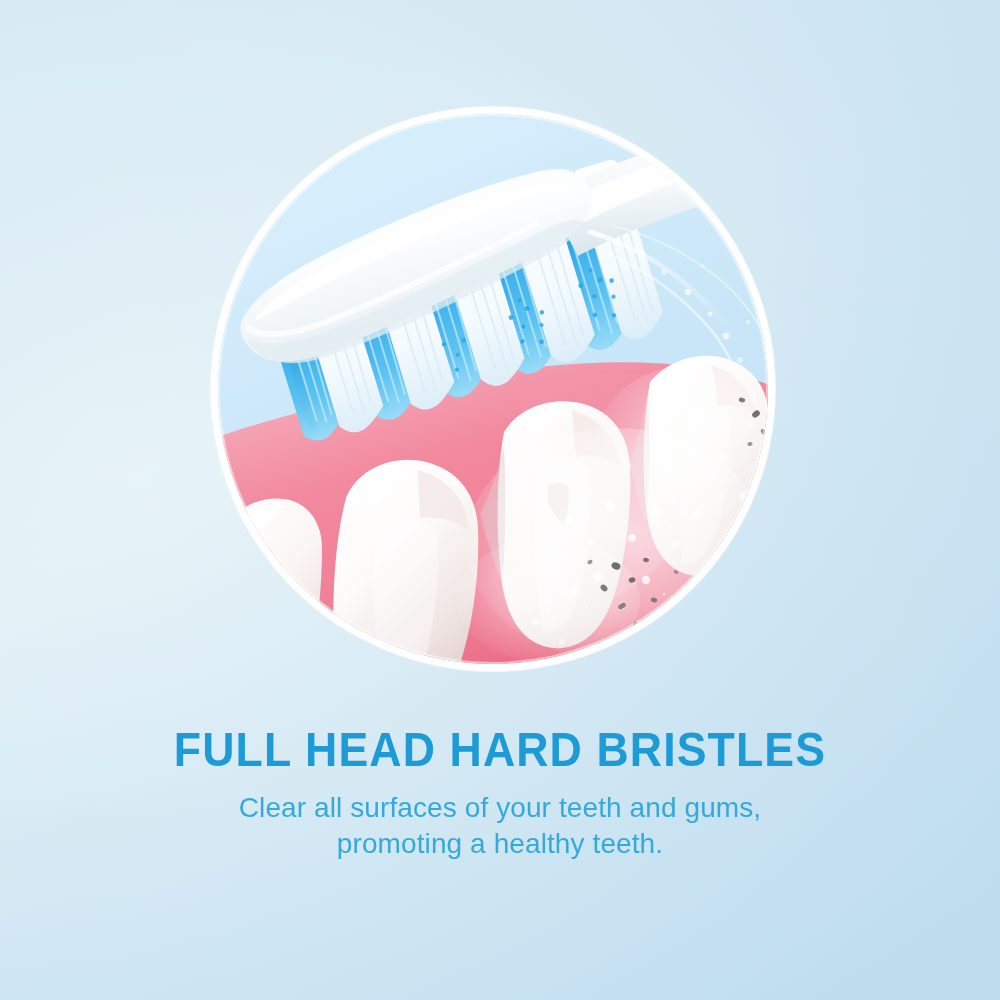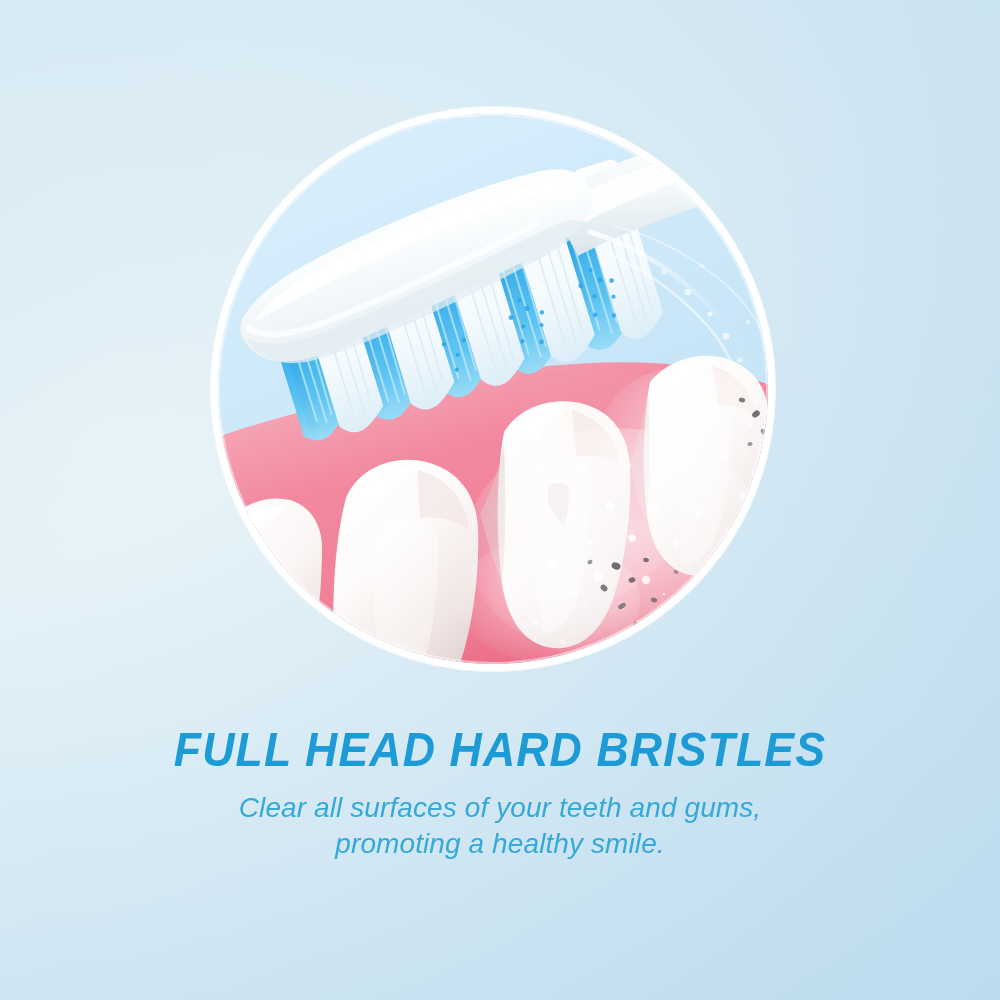--- a/index.html
+++ b/index.html
@@ -13,21 +13,20 @@
     font-family: "Liberation Sans", sans-serif;
   }
 
   #poster {
     position: relative;
     width: 1000px;
     height: 1000px;
     background:
       radial-gradient(120% 95% at 12% 45%, #eaf5f9 0%, #e2f0f7 26%, #d5e9f4 52%, #c6e0f0 78%, #bcdcee 100%);
     overflow: hidden;
-    font-style: italic;
   }
 
   
   #poster::after {
     content: "";
     position: absolute;
     inset: 0;
     background: linear-gradient(150deg, rgba(216,234,243,0.75) 0%, rgba(226,241,247,0.25) 38%, rgba(186,219,238,0.55) 100%);
     pointer-events: none;
     mix-blend-mode: normal;
@@ -434,17 +433,17 @@
         </g>
       </svg>
 
     </div>
   </div>
 
   <div id="caption">
     <h1 id="headline">FULL HEAD HARD BRISTLES</h1>
     <p id="subline">
       <span class="sub-row">Clear all surfaces of your teeth and gums,</span>
-      <span class="sub-row">promoting a healthy smile.</span>
+      <span class="sub-row">promoting a healthy teeth.</span>
     </p>
   </div>
 
 </div>
 
 </body></html>

